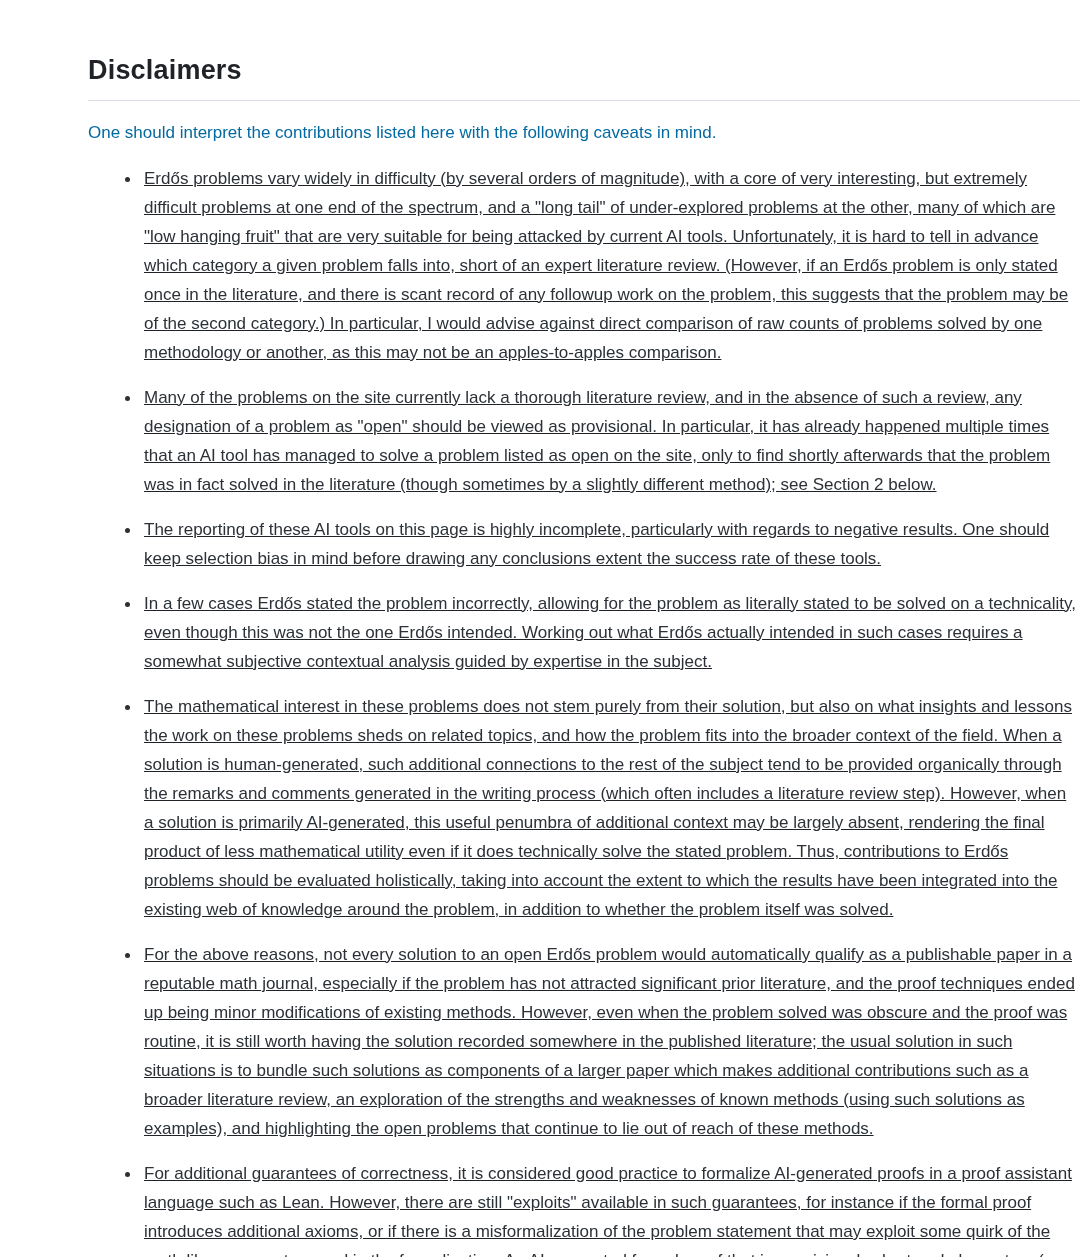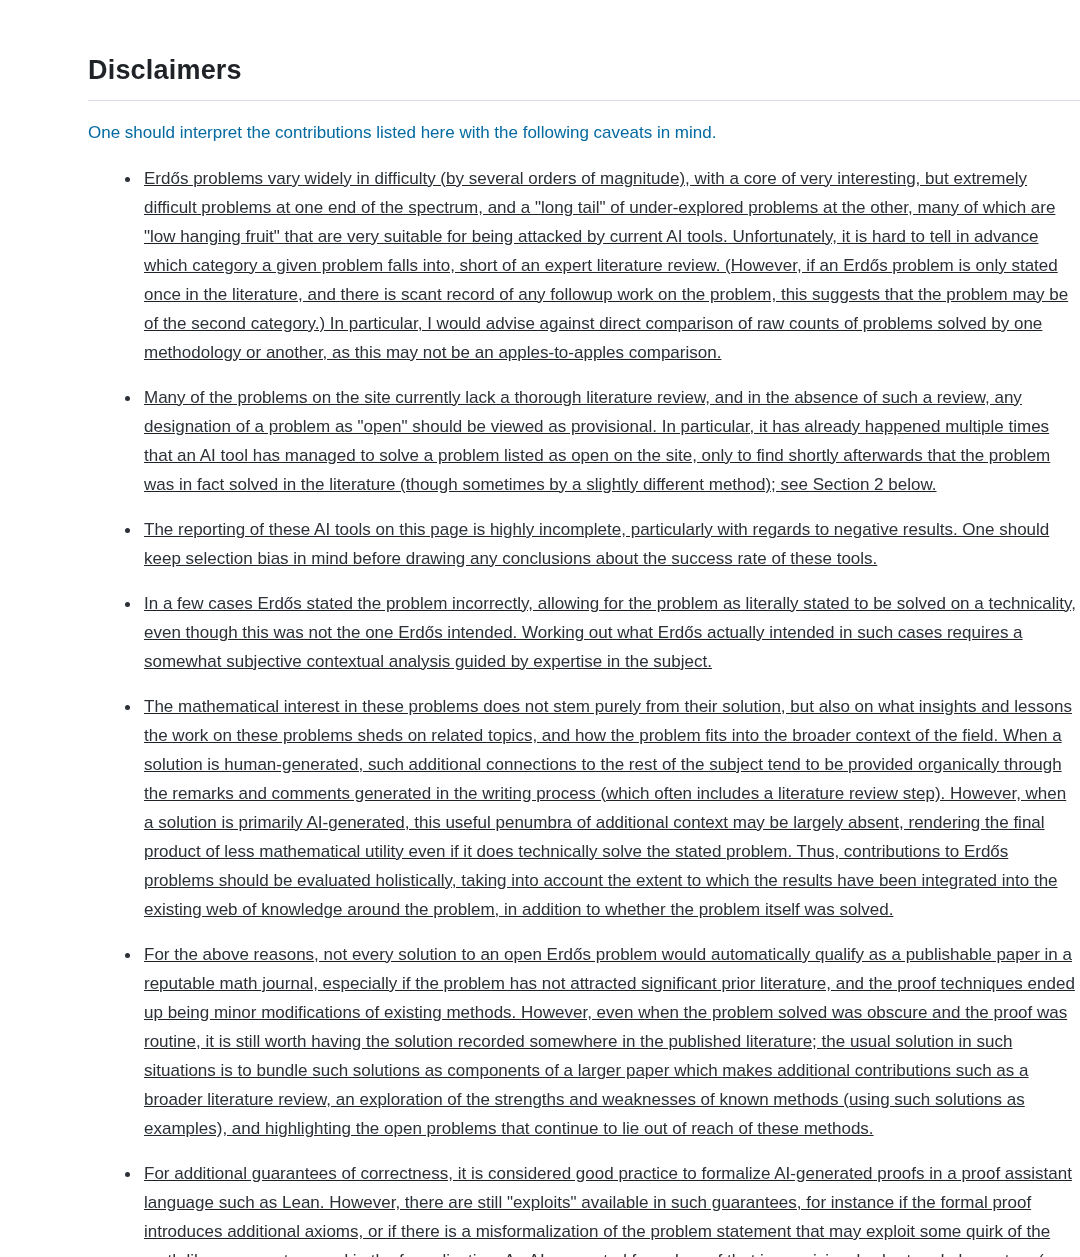--- a/index.html
+++ b/index.html
@@ -51,19 +51,19 @@
 <body>
 
 <div class="doc">
   <h2 class="page-title">Disclaimers</h2>
 
   <p class="intro">One should interpret the contributions listed here with the following caveats in mind.</p>
 
   <ul class="disclaimers">
     <li>Erdős problems vary widely in difficulty (by several orders of magnitude), with a core of very interesting, but extremely difficult problems at one end of the spectrum, and a "long tail" of under-explored problems at the other, many of which are "low hanging fruit" that are very suitable for being attacked by current AI tools. Unfortunately, it is hard to tell in advance which category a given problem falls into, short of an expert literature review. (However, if an Erdős problem is only stated once in the literature, and there is scant record of any followup work on the problem, this suggests that the problem may be of the second category.) In particular, I would advise against direct comparison of raw counts of problems solved by one methodology or another, as this may not be an apples-to-apples comparison.</li>
     <li>Many of the problems on the site currently lack a thorough literature review, and in the absence of such a review, any designation of a problem as "open" should be viewed as provisional. In particular, it has already happened multiple times that an AI tool has managed to solve a problem listed as open on the site, only to find shortly afterwards that the problem was in fact solved in the literature (though sometimes by a slightly different method); see Section 2 below.</li>
-    <li>The reporting of these AI tools on this page is highly incomplete, particularly with regards to negative results. One should keep selection bias in mind before drawing any conclusions about the success rate of these tools.</li>
+    <li>The reporting of these AI tools on this page is highly incomplete, particularly with regards to negative results. One should keep selection bias in mind before drawing any conclusions extent the success rate of these tools.</li>
     <li>In a few cases Erdős stated the problem incorrectly, allowing for the problem as literally stated to be solved on a technicality, even though this was not the one Erdős intended. Working out what Erdős actually intended in such cases requires a somewhat subjective contextual analysis guided by expertise in the subject.</li>
     <li>The mathematical interest in these problems does not stem purely from their solution, but also on what insights and lessons the work on these problems sheds on related topics, and how the problem fits into the broader context of the field. When a solution is human-generated, such additional connections to the rest of the subject tend to be provided organically through the remarks and comments generated in the writing process (which often includes a literature review step). However, when a solution is primarily AI-generated, this useful penumbra of additional context may be largely absent, rendering the final product of less mathematical utility even if it does technically solve the stated problem. Thus, contributions to Erdős problems should be evaluated holistically, taking into account the extent to which the results have been integrated into the existing web of knowledge around the problem, in addition to whether the problem itself was solved.</li>
     <li>For the above reasons, not every solution to an open Erdős problem would automatically qualify as a publishable paper in a reputable math journal, especially if the problem has not attracted significant prior literature, and the proof techniques ended up being minor modifications of existing methods. However, even when the problem solved was obscure and the proof was routine, it is still worth having the solution recorded somewhere in the published literature; the usual solution in such situations is to bundle such solutions as components of a larger paper which makes additional contributions such as a broader literature review, an exploration of the strengths and weaknesses of known methods (using such solutions as examples), and highlighting the open problems that continue to lie out of reach of these methods.</li>
     <li>For additional guarantees of correctness, it is considered good practice to formalize AI-generated proofs in a proof assistant language such as Lean. However, there are still "exploits" available in such guarantees, for instance if the formal proof introduces additional axioms, or if there is a misformalization of the problem statement that may exploit some quirk of the math library or syntax used in the formalization. An AI-generated formal proof that is suspiciously short and elementary (or suspiciously verbose and trivial) is particularly subject to this issue, particularly in the hands of a user without extensive experience formalizing proofs by hand.</li>
   </ul>
 </div>
 
 </body></html>

